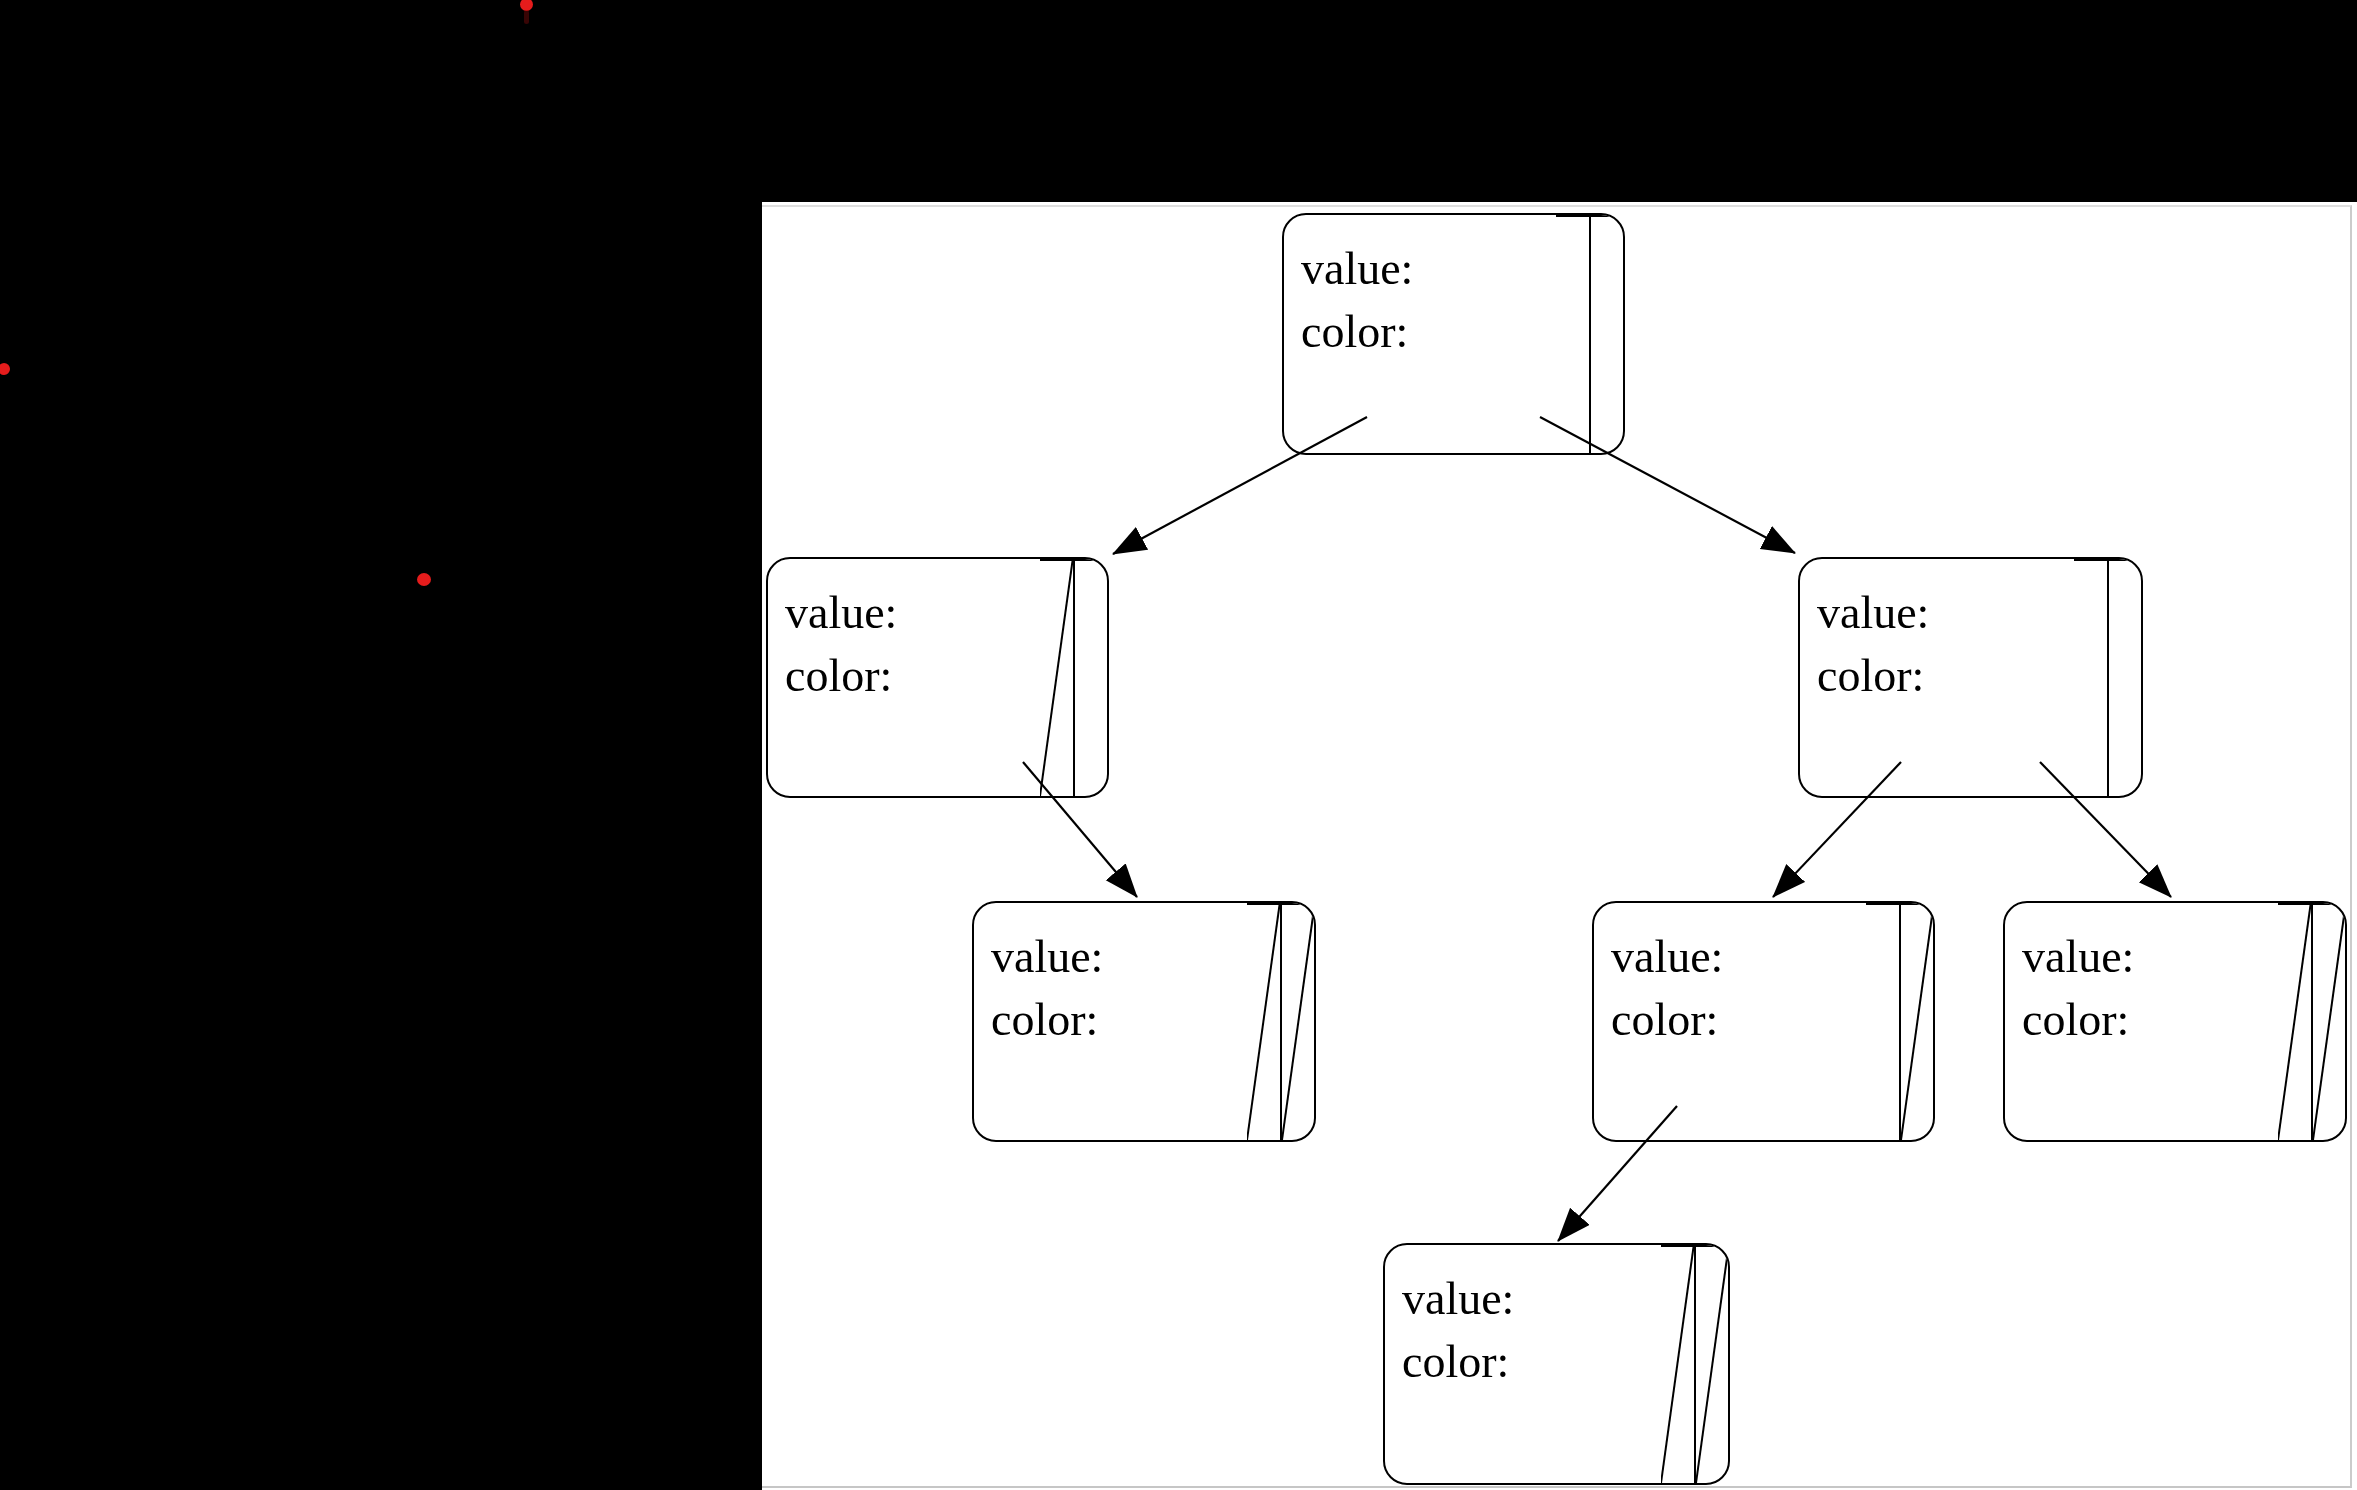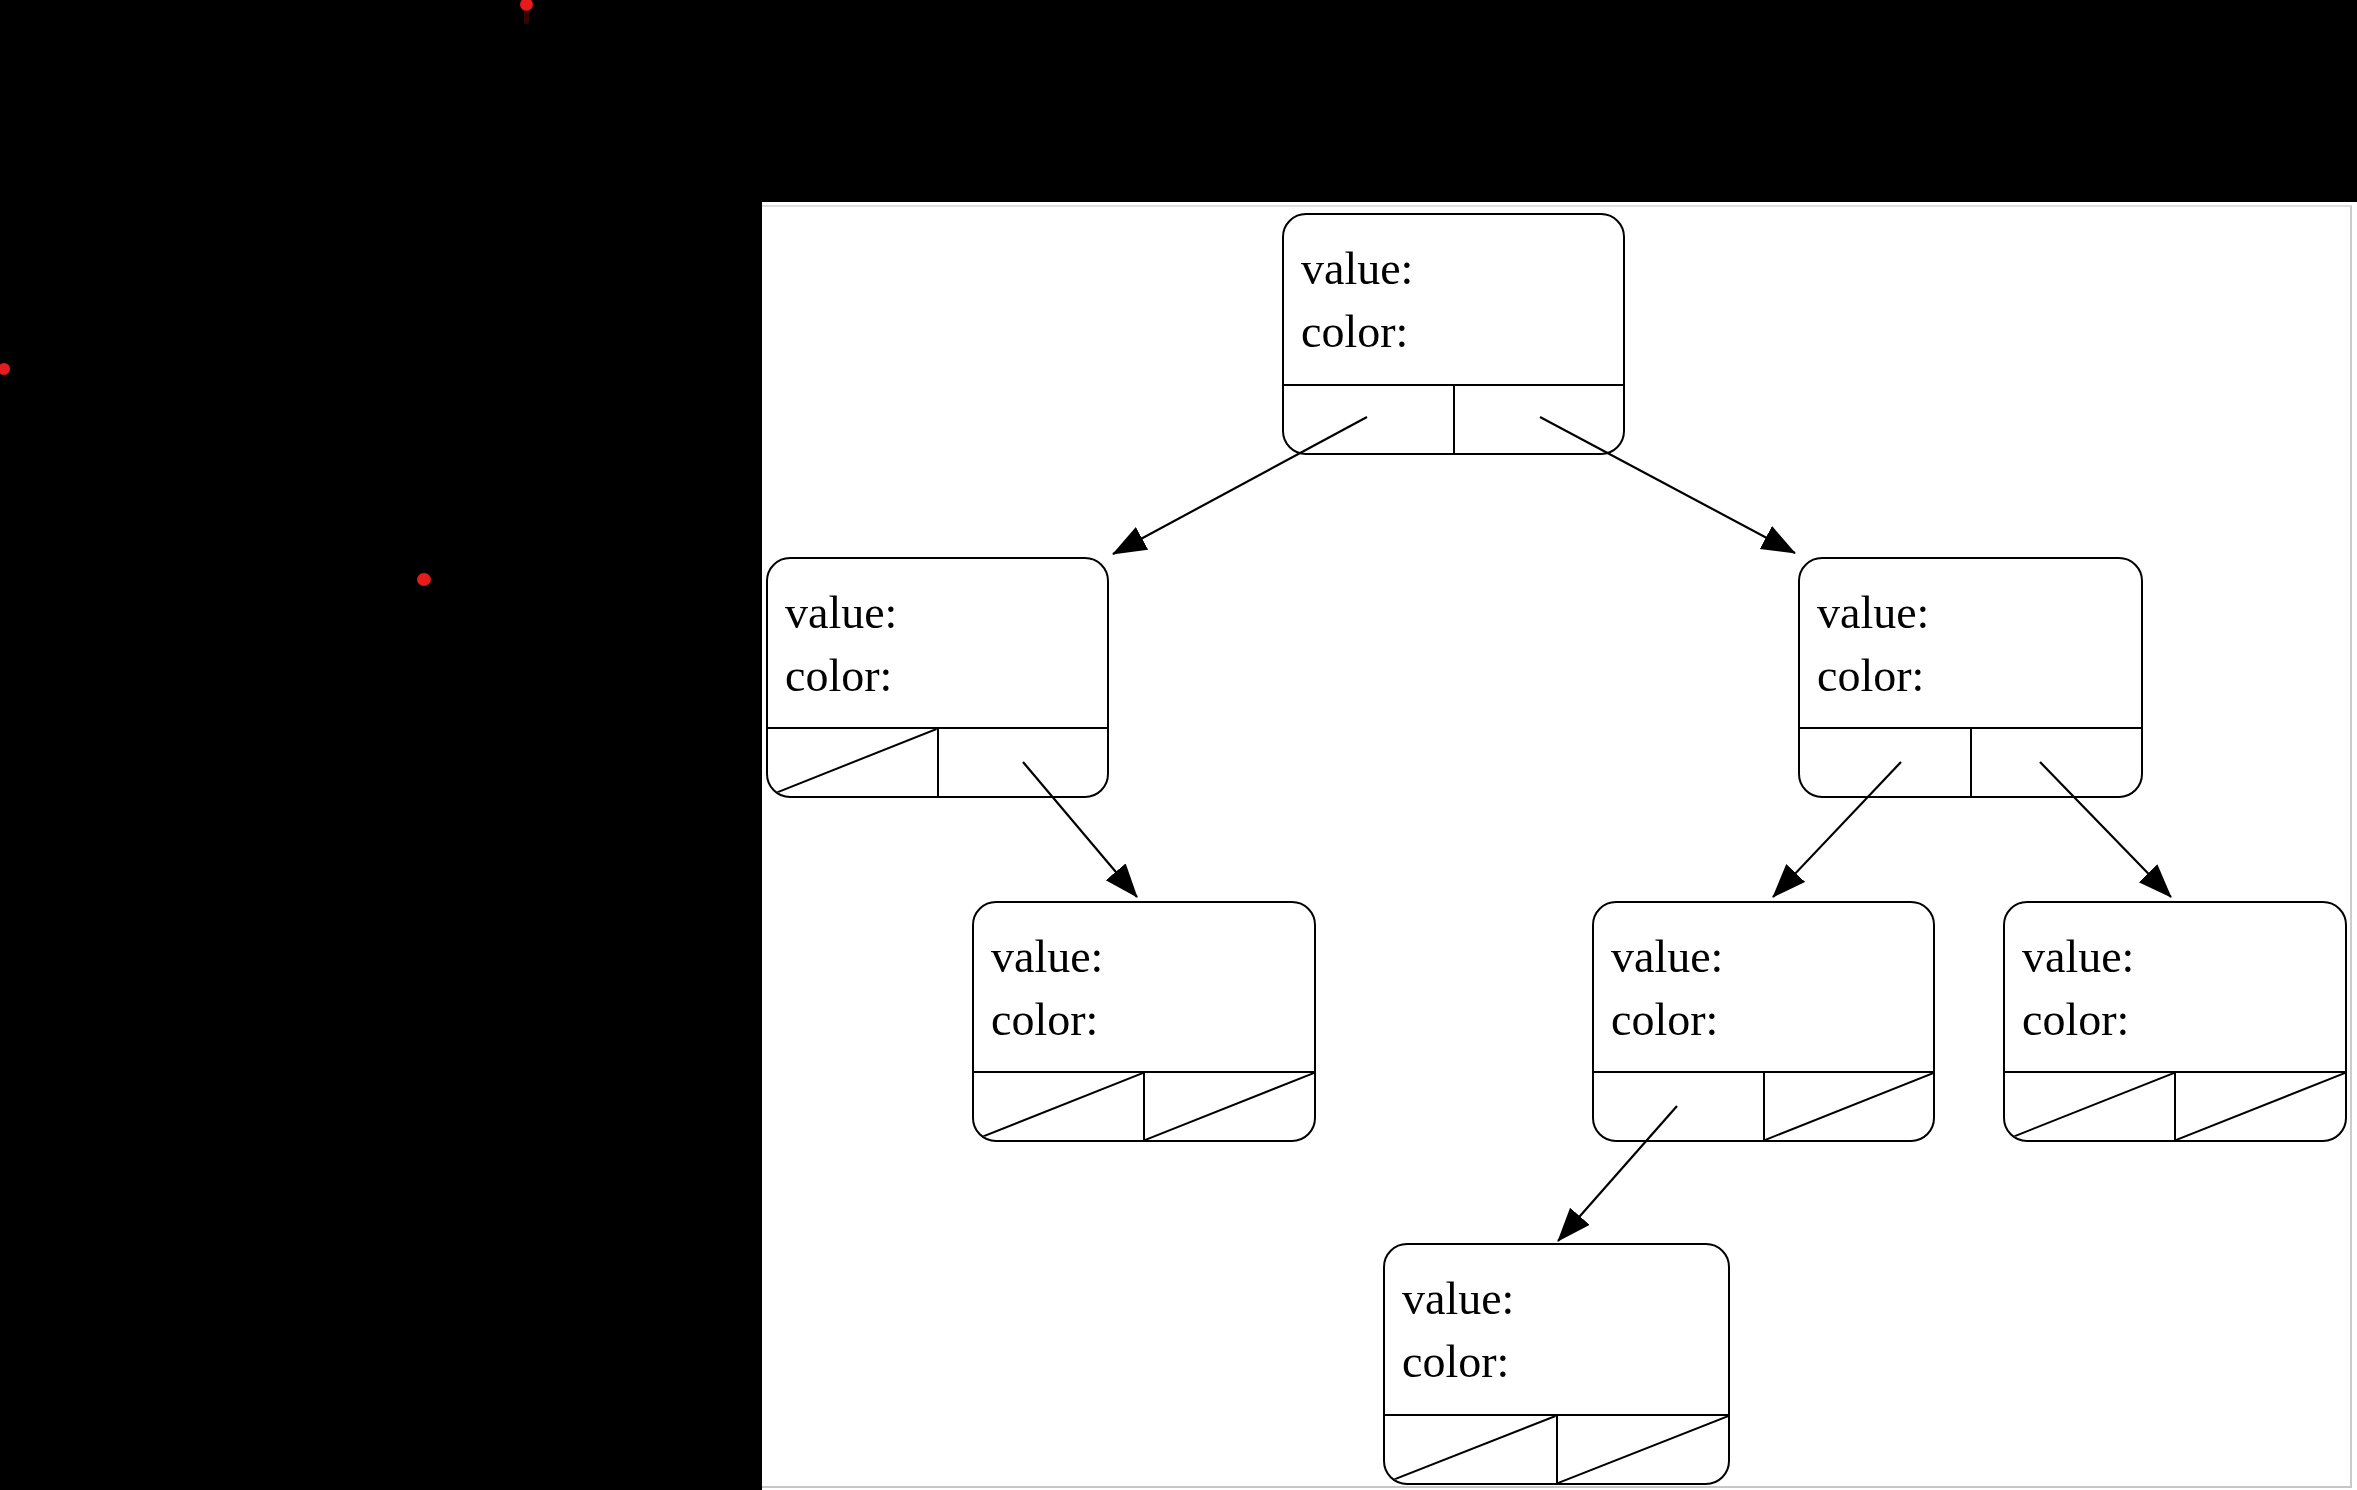--- a/index.html
+++ b/index.html
@@ -26,21 +26,21 @@
     border-bottom: 2px solid #c6c6c6;
     pointer-events: none;
   }
   .node {
     position: absolute;
     box-sizing: border-box;
     background: #fff;
     border: 2px solid #000;
     border-radius: 24px;
     display: flex;
-    flex-direction: column;
+    flex-direction: row;
     overflow: hidden;
   }
   .node-text {
     flex: 1 1 auto;
     padding: 22px 0 0 17px;
     font-size: 46px;
     line-height: 63px;
     color: #000;
     white-space: nowrap;
   }

